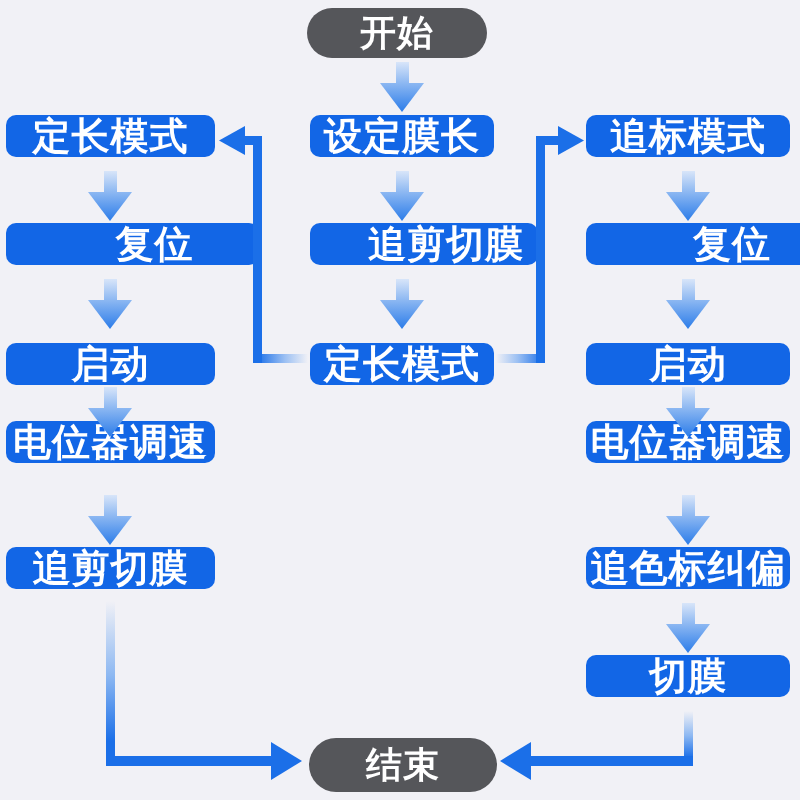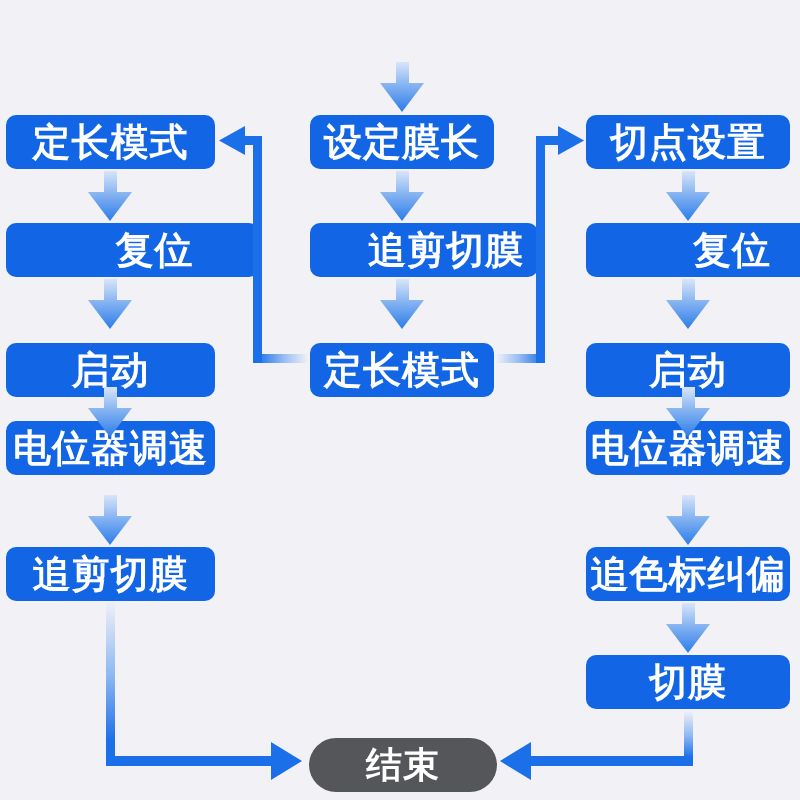--- a/index.html
+++ b/index.html
@@ -18,21 +18,21 @@
     display:flex;align-items:center;justify-content:center;
     color:#ffffff;
     font-weight:700;
     font-size:38px;
     letter-spacing:1px;
     white-space:nowrap;
   }
   .step{
     background:#1266e6;
     border-radius:10px;
-    height:54px;
+    height:42px;
   }
   .terminal{
     background:#55565a;
     border-radius:28px;
     font-size:36px;
   }
   
   .col-left{left:6px;width:209px;}
   .col-mid{left:310px;width:184px;}
   .col-right{left:586px;width:204px;}
@@ -66,33 +66,34 @@
   .head-right{
     position:absolute;background:#1b6fe8;
     clip-path:polygon(0 0,0 100%,100% 50%);
   }
 </style>
 </head>
 <body>
 
 <div class="canvas">
 
+  <div class="node terminal" style="left:307px;top:8px;width:180px;height:50px;">开始</div>
   <div class="node terminal" style="left:309px;top:738px;width:188px;height:54px;">结束</div>
 
   <div class="node step col-mid row1">设定膜长</div>
   <div class="node step col-mid row2">追剪切膜</div>
   <div class="node step col-mid row3">定长模式</div>
 
   <div class="node step col-left row1">定长模式</div>
   <div class="node step col-left row2">复位</div>
   <div class="node step col-left row3">启动</div>
   <div class="node step col-left row4">电位器调速</div>
   <div class="node step col-left row5">追剪切膜</div>
 
-  <div class="node step col-right row1">切点设置</div>
+  <div class="node step col-right row1">追标模式</div>
   <div class="node step col-right row2">复位</div>
   <div class="node step col-right row3">启动</div>
   <div class="node step col-right row4">电位器调速</div>
   <div class="node step col-right row5">追色标纠偏</div>
   <div class="node step col-right row6">切膜</div>
 
   <div class="down-arrow" style="left:380px;top:62px;">
     <div class="stem"></div>
     <div class="head"></div>
   </div>

